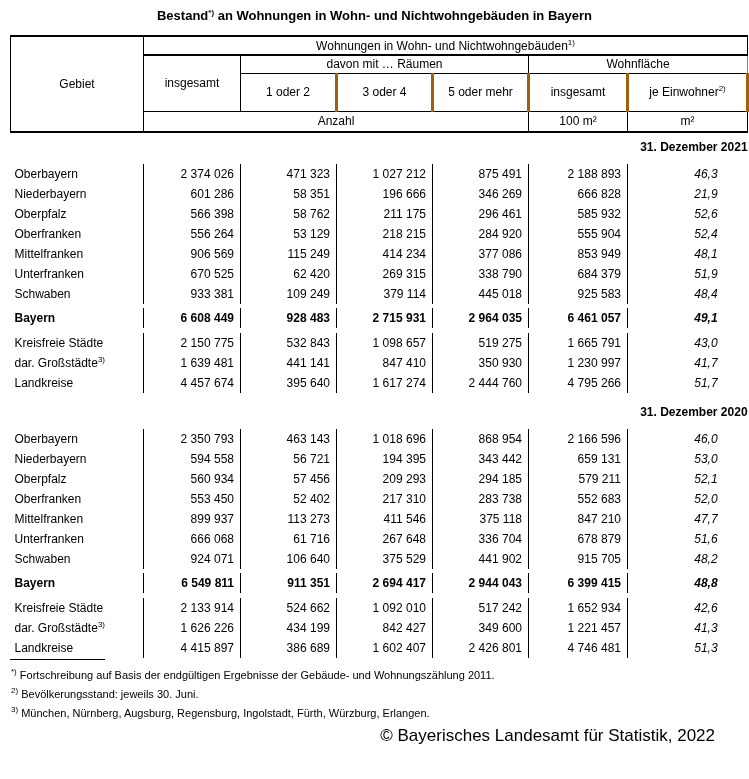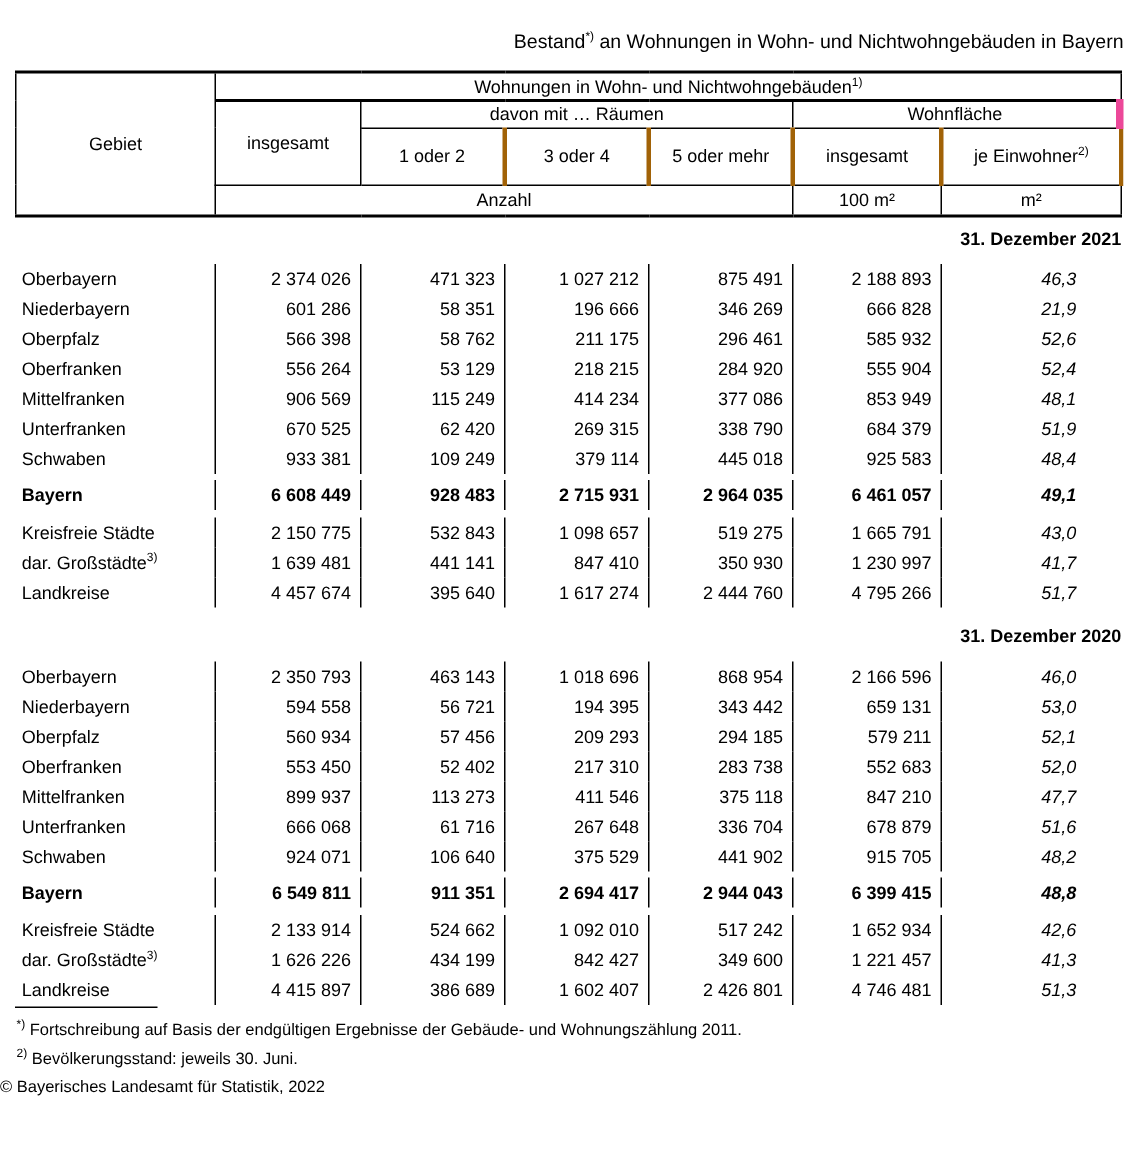--- a/index.html
+++ b/index.html
@@ -3,24 +3,24 @@
 <meta charset="utf-8">
 <style>
   * { box-sizing: border-box; margin: 0; padding: 0; }
   html, body { background: #fff; }
   body {
     width: 749px; height: 779px;
     font-family: "Liberation Sans", "DejaVu Sans", sans-serif;
     color: #000; overflow: hidden;
   }
   .page-title {
-    margin-top: 20px;
-    text-align: right;
+    margin-top: 8px;
+    text-align: center;
     font-size: 13px;
-    font-weight: 400;
+    font-weight: 700;
   }
   .page-title sup { font-size: 8px; }
   sup { font-size: 8px; vertical-align: super; line-height: 0; }
 
   table.stat {
     border-collapse: collapse;
     table-layout: fixed;
     width: 737px;
     margin: 12px 0 0 10px;
     font-size: 12px;
@@ -29,21 +29,21 @@
     font-weight: 400;
     text-align: center;
     vertical-align: middle;
     padding: 0 2px;
   }
   
   .h-gebiet { border-left:1px solid #000; border-right:1px solid #000; border-top:2px solid #000; border-bottom:2px solid #000; }
   .h-main   { border-top:2px solid #000; border-bottom:2px solid #000; border-right:1px solid #000; }
   .h-insg   { border-right:1px solid #000; }
   .h-rooms  { border-bottom:1px solid #000; border-right:1px solid #000; }
-  .h-area   { border-bottom:1px solid #000; border-right:7px solid #ec4899; }
+  .h-area   { border-bottom:1px solid #000; border-right:1px solid #ec4899; }
   .h-r      { border-right:3px solid #a16207; }
   .h-anz, .h-u1, .h-u2 { border-top:1px solid #000; border-bottom:2px solid #000; border-right:1px solid #000; }
   tr.hr1 th { height: 19px; }
   tr.hr2 th { height: 18px; }
   tr.hr3 th { height: 38px; }
   tr.hr4 th { height: 21px; }
 
   
   tr.sp td { padding: 0; border: none; height: inherit; }
   tr.sec td {
@@ -60,22 +60,22 @@
   tr.total { font-weight: 700; }
 
   .fn-rule {
     width: 95px;
     border-top: 1px solid #000;
     margin: 1px 0 6px 10px;
   }
   .footnotes { margin-left: 11px; font-size: 11px; }
   .footnotes .fn { line-height: 19px; }
   .copyright {
-    text-align: left;
-    font-size: 11px;
+    text-align: right;
+    font-size: 17px;
     margin: 3px 34px 0 0;
   }
 </style>
 </head>
 <body>
 
 <div class="page-title"><span>Bestand</span><sup>*)</sup><span> an Wohnungen in Wohn- und Nichtwohngebäuden in Bayern</span></div>
 
 <table class="stat">
   <colgroup>
@@ -340,15 +340,16 @@
         <td class="c-num c-ital">51,3</td>
       </tr>
     </tbody>
 </table>
 
 <div class="fn-rule"></div>
 
 <div class="footnotes">
   <div class="fn"><sup>*)</sup> <span>Fortschreibung auf Basis der endgültigen Ergebnisse der Gebäude- und Wohnungszählung 2011.</span></div>
   <div class="fn"><sup>2)</sup> <span>Bevölkerungsstand: jeweils 30. Juni.</span></div>
+  <div class="fn"><sup>3)</sup> <span>München, Nürnberg, Augsburg, Regensburg, Ingolstadt, Fürth, Würzburg, Erlangen.</span></div>
 </div>
 
 <div class="copyright">© Bayerisches Landesamt für Statistik, 2022</div>
 
 </body></html>

